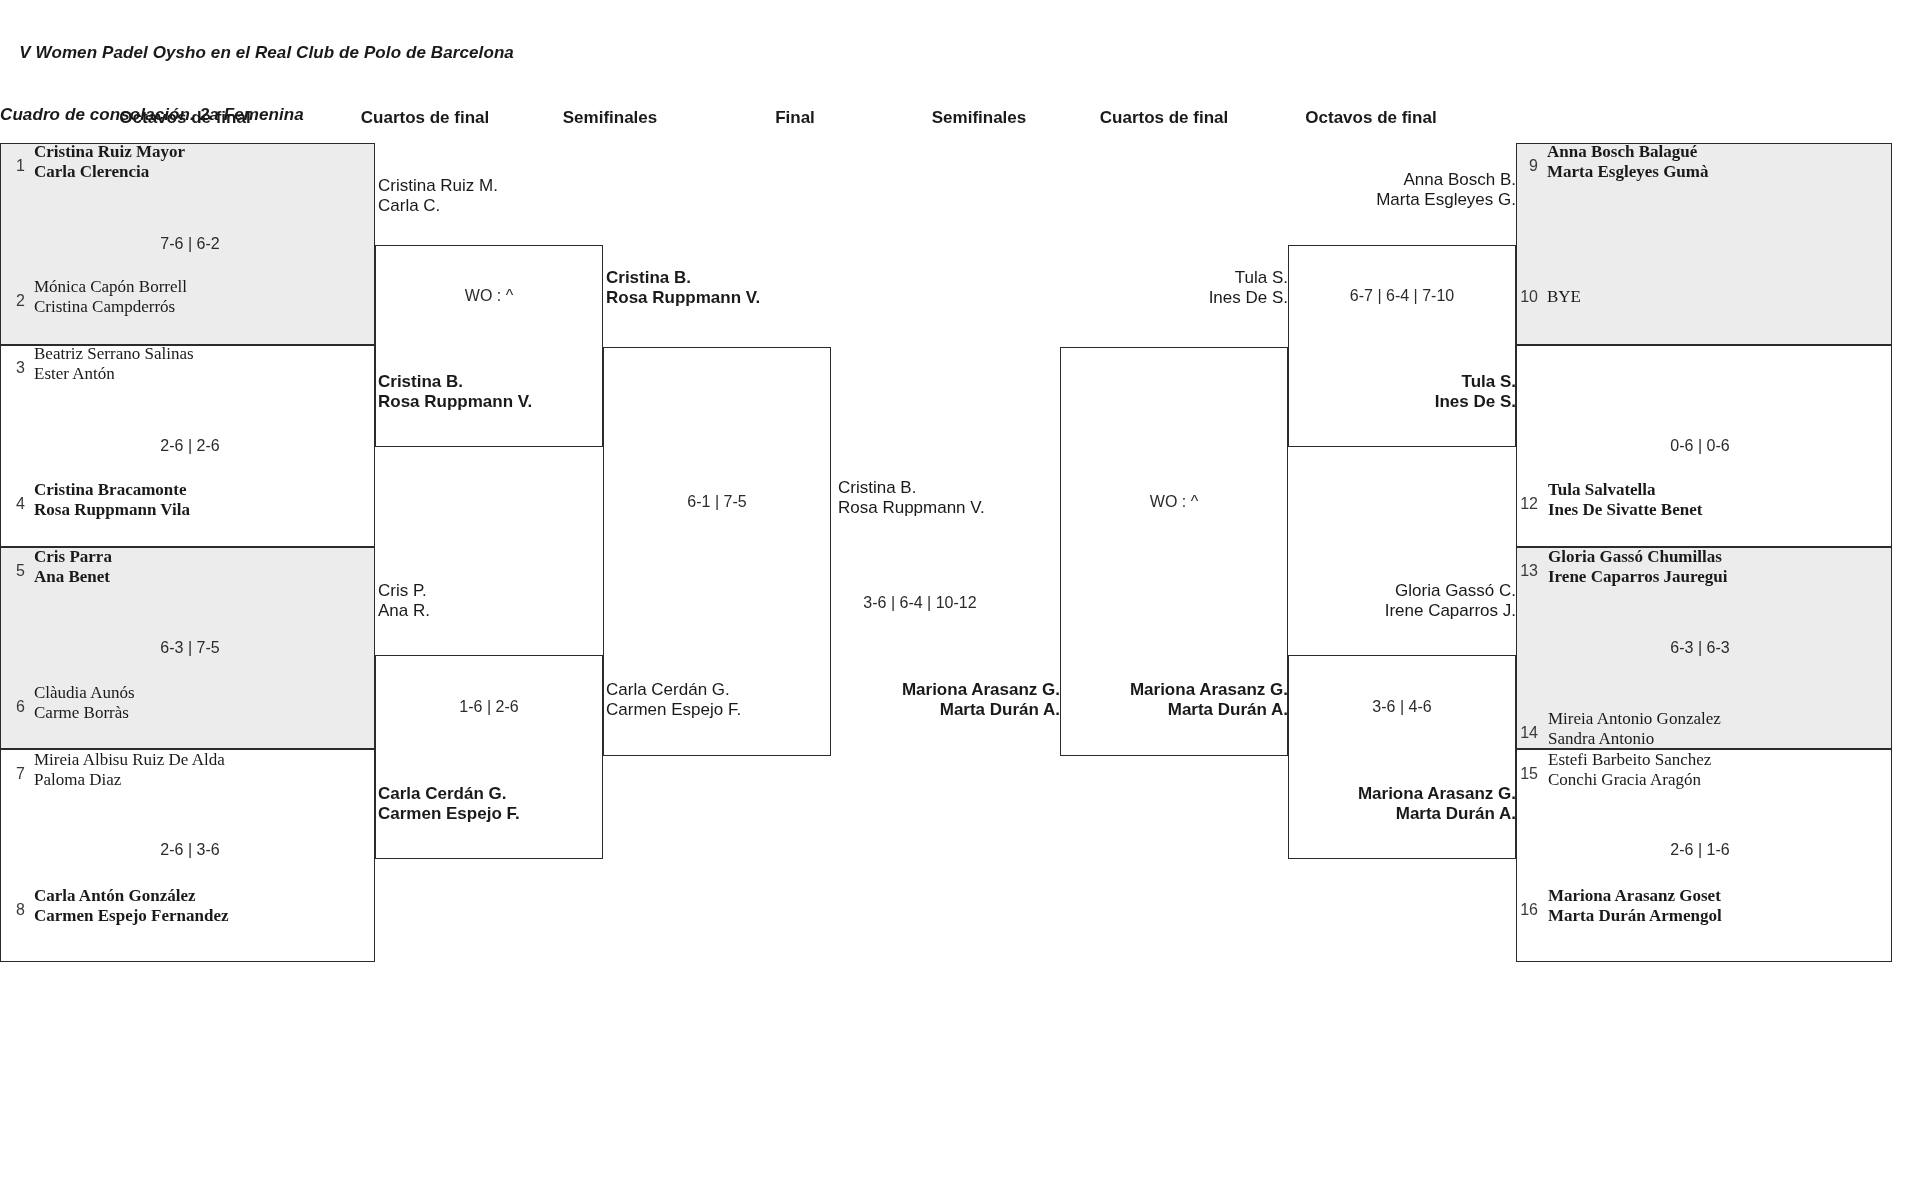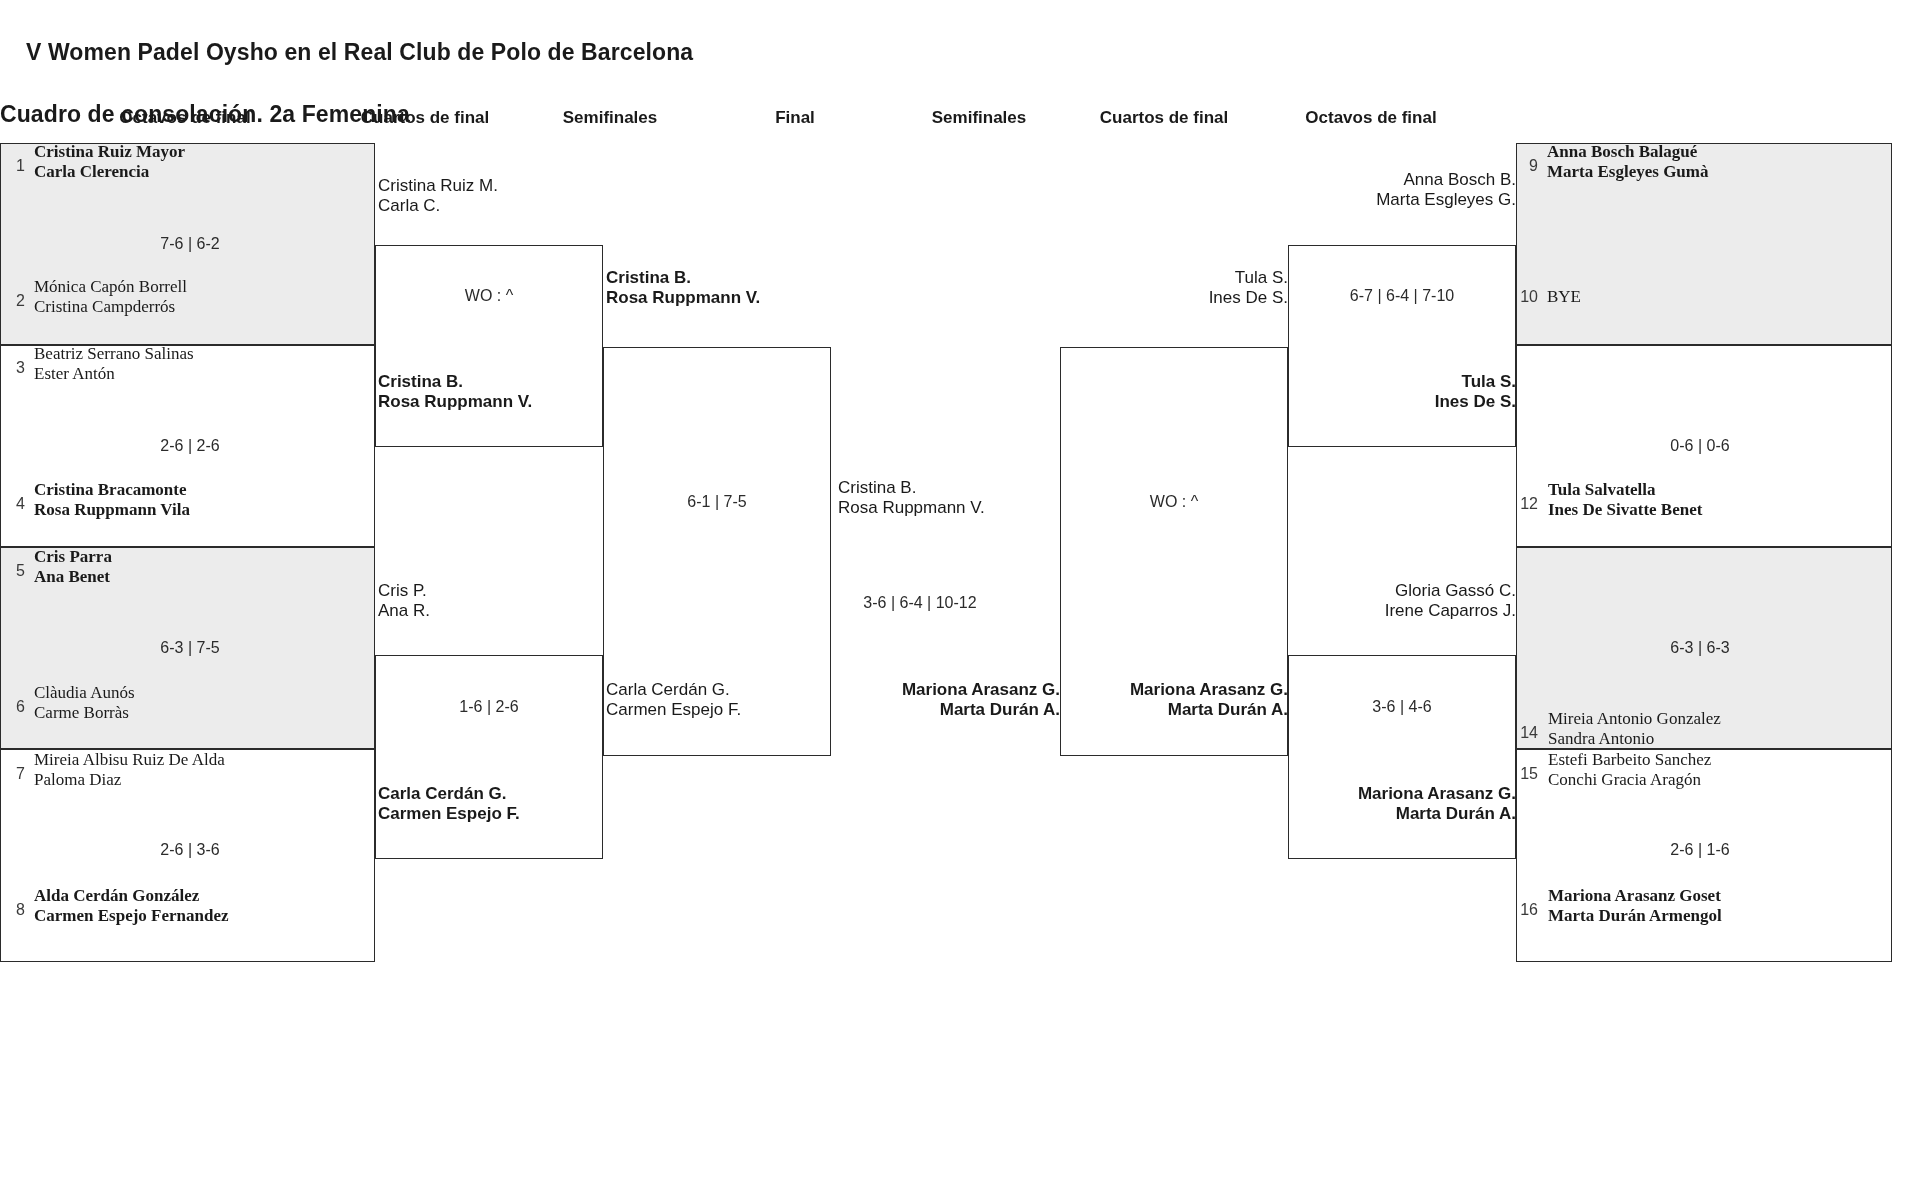--- a/index.html
+++ b/index.html
@@ -7,22 +7,22 @@
     width:1920px;height:1199px;
     font-family:"Liberation Sans","DejaVu Sans",sans-serif;
     color:#1a1a1a;
     -webkit-font-smoothing:antialiased;
   }
   #root{position:relative;width:1920px;height:1199px;overflow:hidden;}
 
   
   .title{
     position:absolute;left:0px;top:6px;
-    font-size:23px;font-weight:bold;line-height:31px;
-    white-space:pre;letter-spacing:.1px;
+    font-size:17px;font-weight:bold;line-height:31px;
+    white-space:pre;letter-spacing:.1px;font-style:italic;
   }
   .title .l2{display:block;}
 
   
   .rhead{
     position:absolute;top:108px;
     font-size:17px;font-weight:bold;text-align:center;
     white-space:nowrap;
   }
 
@@ -120,21 +120,21 @@
   <div class="team" style="left:3px;top:750px;">
     <span class="seed">7</span>
     <span class="names">
       <div>Mireia Albisu Ruiz De Alda</div>
       <div>Paloma Diaz</div>
     </span>
   </div>
   <div class="team" style="left:3px;top:886px;">
     <span class="seed">8</span>
     <span class="names b">
-      <div>Alda Cerdán González</div>
+      <div>Carla Antón González</div>
       <div>Carmen Espejo Fernandez</div>
     </span>
   </div>
 
   <div class="score" style="left:30px;top:235px;width:320px;">7-6 | 6-2</div>
   <div class="score" style="left:30px;top:437px;width:320px;">2-6 | 2-6</div>
   <div class="score" style="left:30px;top:639px;width:320px;">6-3 | 7-5</div>
   <div class="score" style="left:30px;top:841px;width:320px;">2-6 | 3-6</div>
 
   <div class="box bd" style="left:375px;top:245px;width:228px;height:202px;"></div>
@@ -238,20 +238,27 @@
       <div>BYE</div>
     </span>
   </div>
   <div class="team right" style="left:1511px;top:480px;">
     <span class="seed" style="width:27px;flex:0 0 27px;">12</span>
     <span class="names b" style="padding-left:10px;">
       <div>Tula Salvatella</div>
       <div>Ines De Sivatte Benet</div>
     </span>
   </div>
+  <div class="team right" style="left:1511px;top:547px;">
+    <span class="seed" style="width:27px;flex:0 0 27px;">13</span>
+    <span class="names b" style="padding-left:10px;">
+      <div>Gloria Gassó Chumillas</div>
+      <div>Irene Caparros Jauregui</div>
+    </span>
+  </div>
   <div class="team right" style="left:1511px;top:683px;margin-top:26px;">
     <span class="seed" style="width:27px;flex:0 0 27px;">14</span>
     <span class="names" style="padding-left:10px;">
       <div>Mireia Antonio Gonzalez</div>
       <div>Sandra Antonio</div>
     </span>
   </div>
   <div class="team right" style="left:1511px;top:750px;">
     <span class="seed" style="width:27px;flex:0 0 27px;">15</span>
     <span class="names" style="padding-left:10px;">

